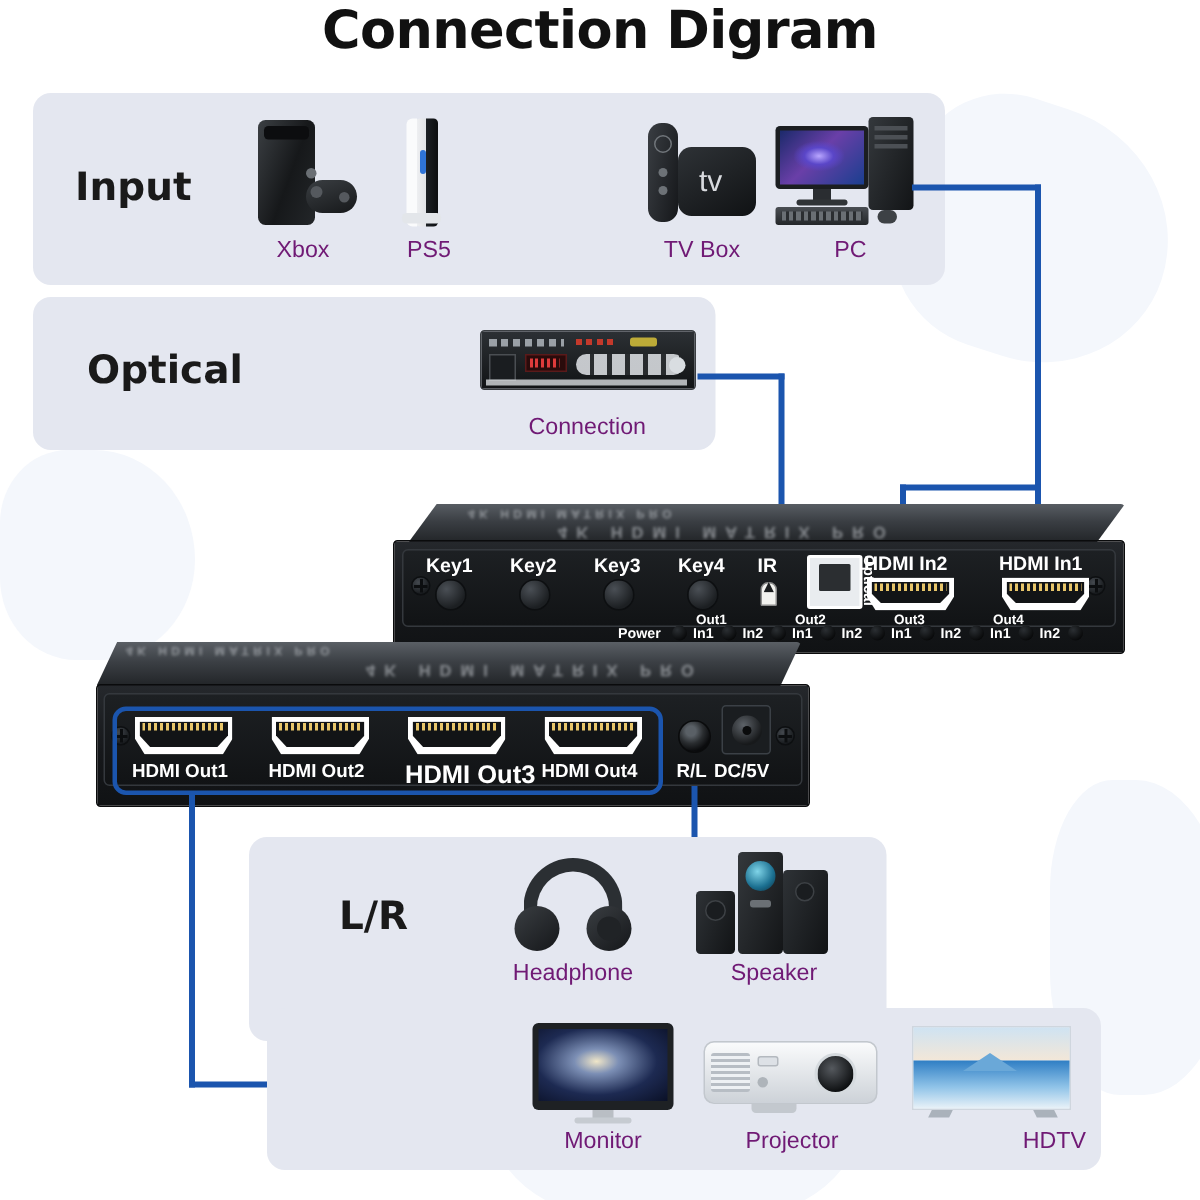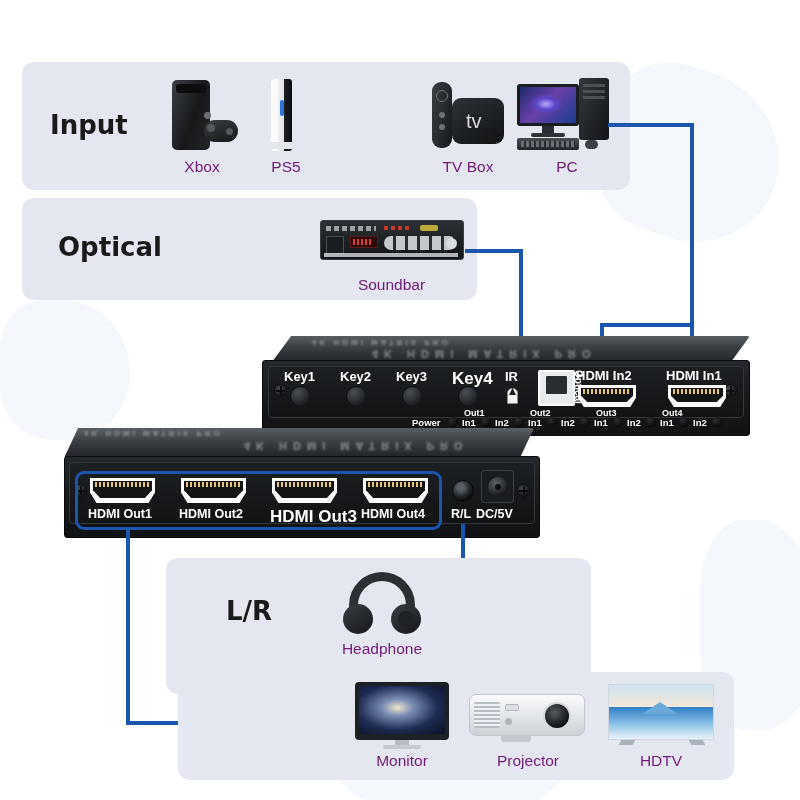--- a/index.html
+++ b/index.html
@@ -152,20 +152,21 @@
 </head>
 <body>
 
 <div id="stage">
 
   <div class="wm wm1"></div>
   <div class="wm wm2"></div>
   <div class="wm wm3"></div>
   <div class="wm wm4"></div>
 
+  <div class="title">Connection Digram</div>
 
   <div class="panel" style="left:22px; top:62px; width:608px; height:128px;">
     <div class="glabel" style="left:28px; top:48px;">Input</div>
 
     <div class="dev" style="left:130px; top:14px; width:100px;">
       <div class="art" style="width:100px; height:80px;">
         <div style="position:absolute;left:20px;top:4px;width:38px;height:70px;border-radius:5px;background:linear-gradient(110deg,#3b3f43,#16181a 55%,#232629);"></div>
         <div style="position:absolute;left:24px;top:8px;width:30px;height:9px;border-radius:3px;background:#0c0d0f;"></div>
         <div style="position:absolute;left:52px;top:36px;width:7px;height:7px;border-radius:50%;background:#6a6f74;"></div>
         <div style="position:absolute;left:52px;top:44px;width:34px;height:22px;border-radius:11px;background:linear-gradient(160deg,#3a3e42,#16181a);"></div>
@@ -228,21 +229,21 @@
         <div style="position:absolute;left:12px;top:20px;width:50px;height:5px;background:repeating-linear-gradient(90deg,#9aa0a6 0 5px,transparent 5px 8px);"></div>
         <div style="position:absolute;left:12px;top:30px;width:18px;height:18px;background:#1a1d20;border:1px solid #4a4e52;"></div>
         <div style="position:absolute;left:36px;top:30px;width:28px;height:12px;background:#2a0b0b;border:1px solid #5a1a1a;"></div>
         <div style="position:absolute;left:39px;top:33px;width:20px;height:6px;background:repeating-linear-gradient(90deg,#e03b3b 0 2px,transparent 2px 4px);"></div>
         <div style="position:absolute;left:70px;top:20px;width:28px;height:4px;background:repeating-linear-gradient(90deg,#c4392b 0 4px,transparent 4px 7px);"></div>
         <div style="position:absolute;left:106px;top:19px;width:18px;height:6px;background:#d8c23a;border-radius:2px;opacity:.85;"></div>
         <div style="position:absolute;left:70px;top:30px;width:72px;height:14px;background:repeating-linear-gradient(90deg,#d7dade 0 9px,#2a2d30 9px 12px);border-radius:7px;opacity:.9;"></div>
         <div style="position:absolute;left:132px;top:32px;width:11px;height:11px;border-radius:50%;background:#d9dde1;"></div>
         <div style="position:absolute;left:10px;top:47px;width:134px;height:4px;background:#e6e9ec;opacity:.75;"></div>
       </div>
-      <div class="cap">Soundbar</div>
+      <div class="cap">Connection</div>
     </div>
   </div>
 
   <div class="ln lnh" style="left:608px; top:123px; width:86px;"></div>
   <div class="ln lnv" style="left:690px; top:123px; height:204px;"></div>
   <div class="ln lnh" style="left:600px; top:323px; width:94px;"></div>
   <div class="ln lnv" style="left:600px; top:323px; height:38px;"></div>
   <div class="ln lnv" style="left:690px; top:323px; height:38px;"></div>
 
   <div class="ln lnh" style="left:465px; top:249px; width:58px;"></div>
@@ -265,21 +266,21 @@
 
     <div class="plabel" style="left:22px; top:33px; font-size:13px;">Key1</div>
     <div class="knob" style="left:28px; top:50px; width:21px; height:21px;"></div>
 
     <div class="plabel" style="left:78px; top:33px; font-size:13px;">Key2</div>
     <div class="knob" style="left:84px; top:50px; width:21px; height:21px;"></div>
 
     <div class="plabel" style="left:134px; top:33px; font-size:13px;">Key3</div>
     <div class="knob" style="left:140px; top:50px; width:21px; height:21px;"></div>
 
-    <div class="plabel" style="left:190px; top:33px; font-size:17px;">Key4</div>
+    <div class="plabel" style="left:190px; top:33px; font-size:13px;">Key4</div>
     <div class="knob" style="left:196px; top:50px; width:21px; height:21px;"></div>
 
     <div class="plabel" style="left:243px; top:33px; font-size:13px;">IR</div>
     <div class="irdiode" style="left:245px; top:52px;"></div>
 
     <div class="optport" style="left:276px; top:34px; width:37px; height:36px;">
         <i></i>
       </div>
     <div class="vlabel" style="left:322px; top:34px;">Optical</div>
 
@@ -382,20 +383,32 @@
     <div class="dev" style="left:155px; top:8px; width:122px;">
       <div class="art" style="width:122px; height:72px;">
         <div style="position:absolute;left:28px;top:6px;width:66px;height:44px;border-radius:33px 33px 0 0;border:9px solid #2b2f33;border-bottom:none;"></div>
         <div style="position:absolute;left:22px;top:38px;width:30px;height:30px;border-radius:50%;background:linear-gradient(140deg,#3a3e42,#15171a);"></div>
         <div style="position:absolute;left:70px;top:38px;width:30px;height:30px;border-radius:50%;background:linear-gradient(140deg,#3a3e42,#15171a);"></div>
         <div style="position:absolute;left:77px;top:45px;width:16px;height:16px;border-radius:50%;background:#202326;"></div>
       </div>
       <div class="cap">Headphone</div>
     </div>
 
+    <div class="dev" style="left:290px; top:8px; width:120px;">
+      <div class="art" style="width:120px; height:72px;">
+        <div style="position:absolute;left:36px;top:2px;width:30px;height:68px;border-radius:3px;background:linear-gradient(110deg,#34383c,#131517);"></div>
+        <div style="position:absolute;left:41px;top:8px;width:20px;height:20px;border-radius:50%;background:radial-gradient(circle at 40% 35%,#7fd4e8,#1b6f90 60%,#0d2c3c);"></div>
+        <div style="position:absolute;left:44px;top:34px;width:14px;height:5px;background:#6b7075;border-radius:2px;"></div>
+        <div style="position:absolute;left:66px;top:14px;width:30px;height:56px;border-radius:3px;background:linear-gradient(110deg,#2e3236,#111315);"></div>
+        <div style="position:absolute;left:74px;top:22px;width:13px;height:13px;border-radius:50%;background:#1a1d20;border:1px solid #3d4145;"></div>
+        <div style="position:absolute;left:8px;top:28px;width:26px;height:42px;border-radius:3px;background:linear-gradient(110deg,#2e3236,#111315);"></div>
+        <div style="position:absolute;left:14px;top:34px;width:14px;height:14px;border-radius:50%;background:#1a1d20;border:1px solid #3d4145;"></div>
+      </div>
+      <div class="cap">Speaker</div>
+    </div>
   </div>
 
   <div class="panel" style="left:178px; top:672px; width:556px; height:108px;">
 
     <div class="dev" style="left:165px; top:6px; width:118px;">
       <div class="art" style="width:118px; height:72px;">
         <div style="position:absolute;left:12px;top:4px;width:94px;height:58px;border-radius:4px;background:#1e2124;padding:3px;"></div>
         <div style="position:absolute;left:16px;top:8px;width:86px;height:48px;background:radial-gradient(ellipse at 45% 45%, #f0e6c8 0%, #7c8fb5 22%, #1d2a52 60%, #0a1026 100%);"></div>
         <div style="position:absolute;left:52px;top:62px;width:14px;height:6px;background:#b9bec4;"></div>
         <div style="position:absolute;left:40px;top:67px;width:38px;height:4px;border-radius:2px;background:#c6cbd1;"></div>
@@ -408,21 +421,21 @@
         <div style="position:absolute;left:8px;top:16px;width:116px;height:42px;border-radius:7px;background:linear-gradient(180deg,#fafbfc,#cdd2d8);border:1px solid #c2c7cd;"></div>
         <div style="position:absolute;left:13px;top:24px;width:26px;height:26px;background:repeating-linear-gradient(0deg,#b7bdc4 0 2px,#eef1f4 2px 4px);border-radius:2px;"></div>
         <div style="position:absolute;left:44px;top:26px;width:14px;height:7px;background:#dde1e6;border:1px solid #b4b9bf;border-radius:2px;"></div>
         <div style="position:absolute;left:44px;top:40px;width:7px;height:7px;border-radius:50%;background:#aeb4ba;"></div>
         <div style="position:absolute;left:82px;top:24px;width:28px;height:28px;border-radius:50%;background:radial-gradient(circle at 40% 35%,#55595e,#0f1113 72%);border:2px solid #d5dade;"></div>
         <div style="position:absolute;left:40px;top:58px;width:30px;height:6px;background:#c3c8ce;border-radius:0 0 3px 3px;"></div>
       </div>
       <div class="cap">Projector</div>
     </div>
 
-    <div class="dev" style="left:420px; top:6px; width:126px;">
+    <div class="dev" style="left:420px; top:6px; width:126px;text-align:right;">
       <div class="art" style="width:126px; height:72px;">
         <div style="position:absolute;left:10px;top:6px;width:106px;height:56px;background:#e8eef5;border:1px solid #cfd6de;"></div>
         <div style="position:absolute;left:11px;top:7px;width:104px;height:22px;background:linear-gradient(180deg,#cfe3f2,#f3e7d8);"></div>
         <div style="position:absolute;left:11px;top:29px;width:104px;height:32px;background:linear-gradient(180deg,#2f7ec4,#8fc3e8 55%,#e9f2f8);"></div>
         <div style="position:absolute;left:44px;top:24px;width:36px;height:12px;background:#6aa8d8;clip-path:polygon(0 100%,50% 0,100% 100%);"></div>
         <div style="position:absolute;left:22px;top:62px;width:14px;height:5px;background:#aab2bb;transform:skewX(-26deg);"></div>
         <div style="position:absolute;left:92px;top:62px;width:14px;height:5px;background:#aab2bb;transform:skewX(26deg);"></div>
       </div>
       <div class="cap">HDTV</div>
     </div>

